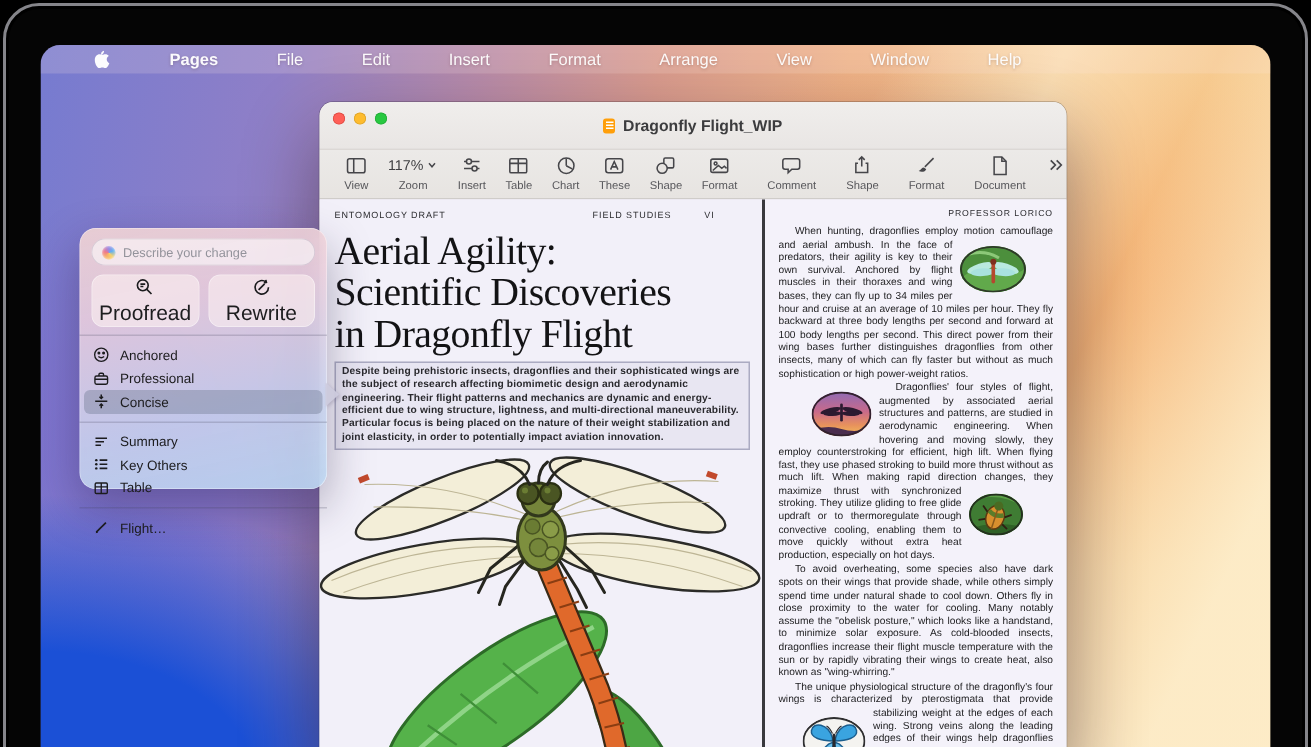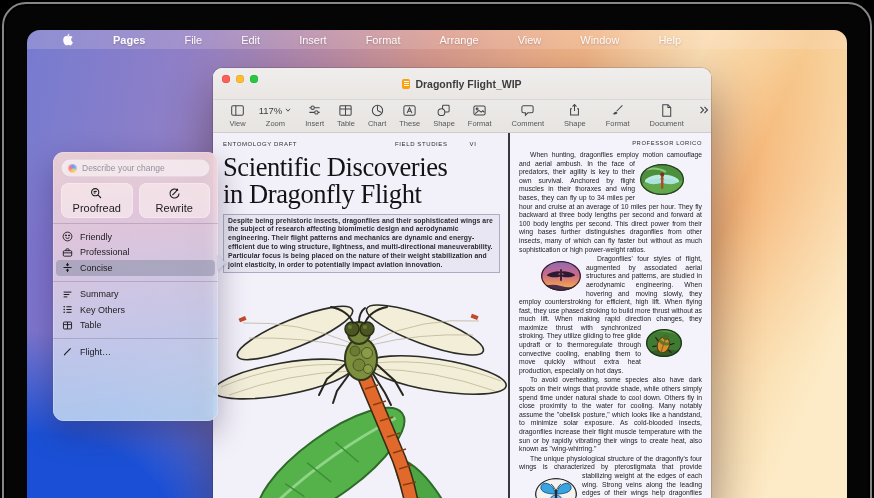--- a/index.html
+++ b/index.html
@@ -89,21 +89,21 @@
 
   .fsp-r { float:right; width:0; }
   .fsp-l { float:left; width:0; }
   .oval { border-radius:50%; overflow:hidden; display:block; }
   .ov-r { float:right; clear:right; }
   .ov-l { float:left; clear:left; }
   .oval svg { display:block; width:100%; height:100%; }
 
   
   .wt-pop {
-    position:absolute; left:26px; top:122px; width:165px; height:269px;
+    position:absolute; left:26px; top:122px; width:165px; height:174px;
     border-radius:11px; padding:7px 0 6px 0;
     background:linear-gradient(168deg, rgba(246,216,212,0.88) 0%, rgba(238,211,222,0.85) 30%, rgba(205,213,238,0.85) 68%, rgba(188,216,242,0.88) 100%);
     box-shadow:0 12px 30px rgba(40,30,70,0.35), inset 0 0 0 0.5px rgba(255,255,255,0.45);
     backdrop-filter:blur(6px);
     z-index:5;
   }
   .wt-arrow {
     position:absolute; right:-8px; top:103px; width:0; height:0;
     border-top:8px solid transparent; border-bottom:8px solid transparent;
     border-left:9px solid rgba(206,203,222,0.95);
@@ -118,21 +118,21 @@
     background:conic-gradient(from 210deg, #f7b267, #ef798a, #9f86e0, #5fb0f2, #f7d06b, #f7b267);
     box-shadow:inset 0 0 2px rgba(255,255,255,0.8); }
   .wt-input input { border:none; outline:none; background:transparent; font-size:8.5px; color:#3a3a3e; width:100%; font-family:"Liberation Sans",sans-serif; }
   .wt-input input::placeholder { color:#93939b; }
 
   .wt-btn-row { display:flex; gap:6px; margin:6px 8px 0 8px; }
   .wt-btn {
     flex:1; height:35px; border:none; border-radius:8px; cursor:default;
     background:rgba(255,244,242,0.55); box-shadow:inset 0 0 0 0.5px rgba(255,255,255,0.5);
     display:flex; flex-direction:column; align-items:center; justify-content:center; gap:2px;
-    font-size:11px; font-weight:500; color:#1d1d1f; font-family:"Liberation Sans",sans-serif;
+    font-size:14px; font-weight:500; color:#1d1d1f; font-family:"Liberation Sans",sans-serif;
   }
   .wt-div { height:1px; background:rgba(70,70,90,0.22); margin:5px 0; }
   .wt-row {
     display:flex; align-items:center; gap:7px; height:15.5px; padding:0 9px; cursor:default;
     font-size:9px; color:#1c1c1e;
   }
   .wt-row .wt-ico { width:11px; display:flex; justify-content:center; }
   .wt-row.sel { background:rgba(105,115,140,0.38); border-radius:4px; margin:0 3px; padding:0 6px; }
 </style>
 </head>
@@ -276,20 +276,21 @@
 
       <div class="doc-area">
 
         <div class="page-left">
           <div class="kicker">
             <span>ENTOMOLOGY DRAFT</span>
             <span class="k-c">FIELD STUDIES</span>
             <span class="k-r">VI</span>
           </div>
           <div class="headline">
+            <div>Aerial Agility:</div>
             <div>Scientific Discoveries</div>
             <div>in Dragonfly Flight</div>
           </div>
           <div class="intro-box">Despite being prehistoric insects, dragonflies and their sophisticated wings are the subject of research affecting biomimetic design and aerodynamic engineering. Their flight patterns and mechanics are dynamic and energy-efficient due to wing structure, lightness, and multi-directional maneuverability. Particular focus is being placed on the nature of their weight stabilization and joint elasticity, in order to potentially impact aviation innovation.</div>
 
           <svg class="illus" viewBox="0 0 295 216">
 
             <g transform="rotate(-36 118 162)">
               <ellipse cx="118" cy="162" rx="88" ry="30" fill="#55b24a" stroke="#2d6b28" stroke-width="2"></ellipse>
               <path d="M38 162 Q118 150 198 162" stroke="#8fd487" stroke-width="3" fill="none"></path>
@@ -481,21 +482,21 @@
 
       <div class="wt-row">
         <span class="wt-ico">
             <svg width="11" height="11" viewBox="0 0 12 12" fill="none" stroke="#1c1c1e" stroke-width="1">
               <circle cx="6" cy="6" r="4.8"></circle>
               <circle cx="4.3" cy="4.8" r="0.6" fill="#1c1c1e"></circle>
               <circle cx="7.7" cy="4.8" r="0.6" fill="#1c1c1e"></circle>
               <path d="M3.9 7.3 Q6 9 8.1 7.3"></path>
             </svg>
           </span>
-        <span>Friendly</span>
+        <span>Anchored</span>
       </div>
       <div class="wt-row">
         <span class="wt-ico">
             <svg width="11" height="11" viewBox="0 0 12 12" fill="none" stroke="#1c1c1e" stroke-width="1">
               <rect x="1.4" y="4" width="9.2" height="6" rx="1.2"></rect>
               <path d="M4.3 4 V3 a1 1 0 0 1 1-1 h1.4 a1 1 0 0 1 1 1 V4"></path>
               <line x1="1.4" y1="6.4" x2="10.6" y2="6.4"></line>
             </svg>
           </span>
         <span>Professional</span>

